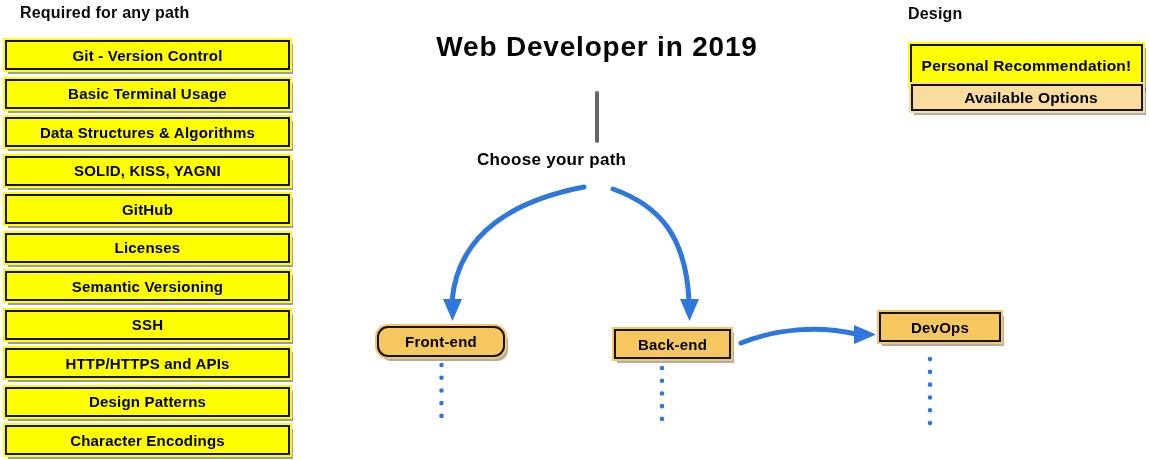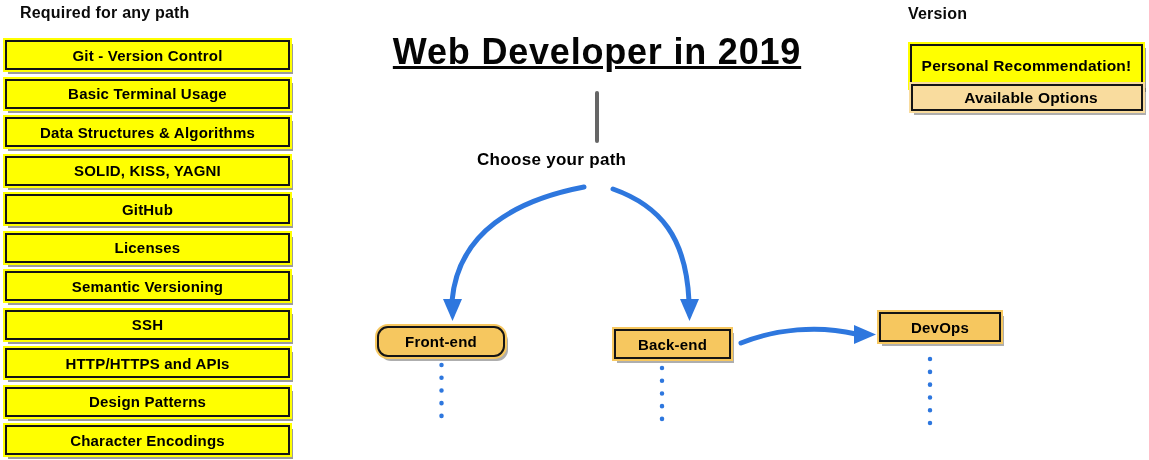--- a/index.html
+++ b/index.html
@@ -64,25 +64,24 @@
   }
   #required-list .box { height: 30px; width: 100%; }
 
   
   #roadmap-title {
     position: absolute;
     left: 377px;
     top: 31px;
     width: 440px;
     text-align: center;
-    font-size: 36px;
+    font-size: 28px;
     font-weight: 700;
     letter-spacing: 0.8px;
     color: #050505;
-    text-decoration: underline;
   }
   #choose-label {
     position: absolute;
     left: 477px;
     top: 150px;
     width: 240px;
     text-align: left;
     font-size: 17px;
     font-weight: 700;
     letter-spacing: 0.3px;
@@ -146,19 +145,19 @@
   <div id="roadmap-title">Web Developer in 2019</div>
 
   <div id="choose-label">Choose your path</div>
 
   <div id="frontend-box" class="box tan-box">Front-end</div>
 
   <div id="backend-box" class="box tan-box">Back-end</div>
 
   <div id="devops-box" class="box tan-box">DevOps</div>
 
-  <div class="section-header" style="left:908px; top:5px;">Version</div>
+  <div class="section-header" style="left:908px; top:5px;">Design</div>
 
   <div id="legend-personal" class="box yellow-box">Personal Recommendation!</div>
 
   <div id="legend-available" class="box tan-light-box">Available Options</div>
 
 </div>
 
 </body></html>

